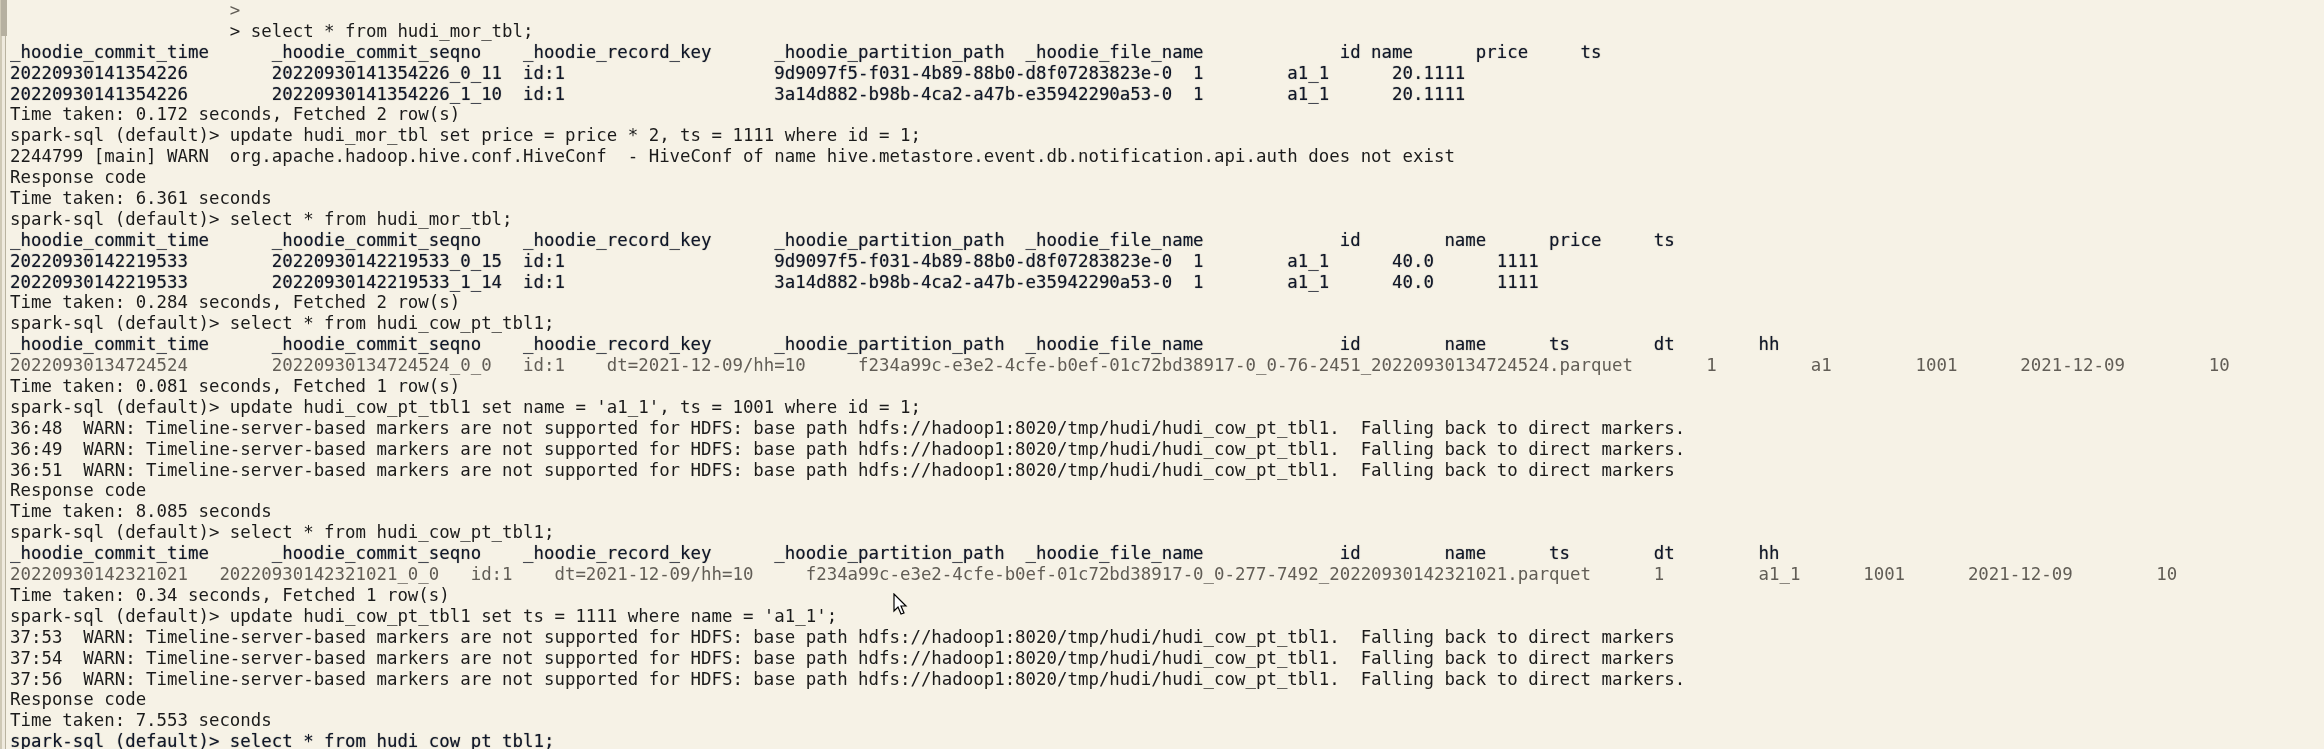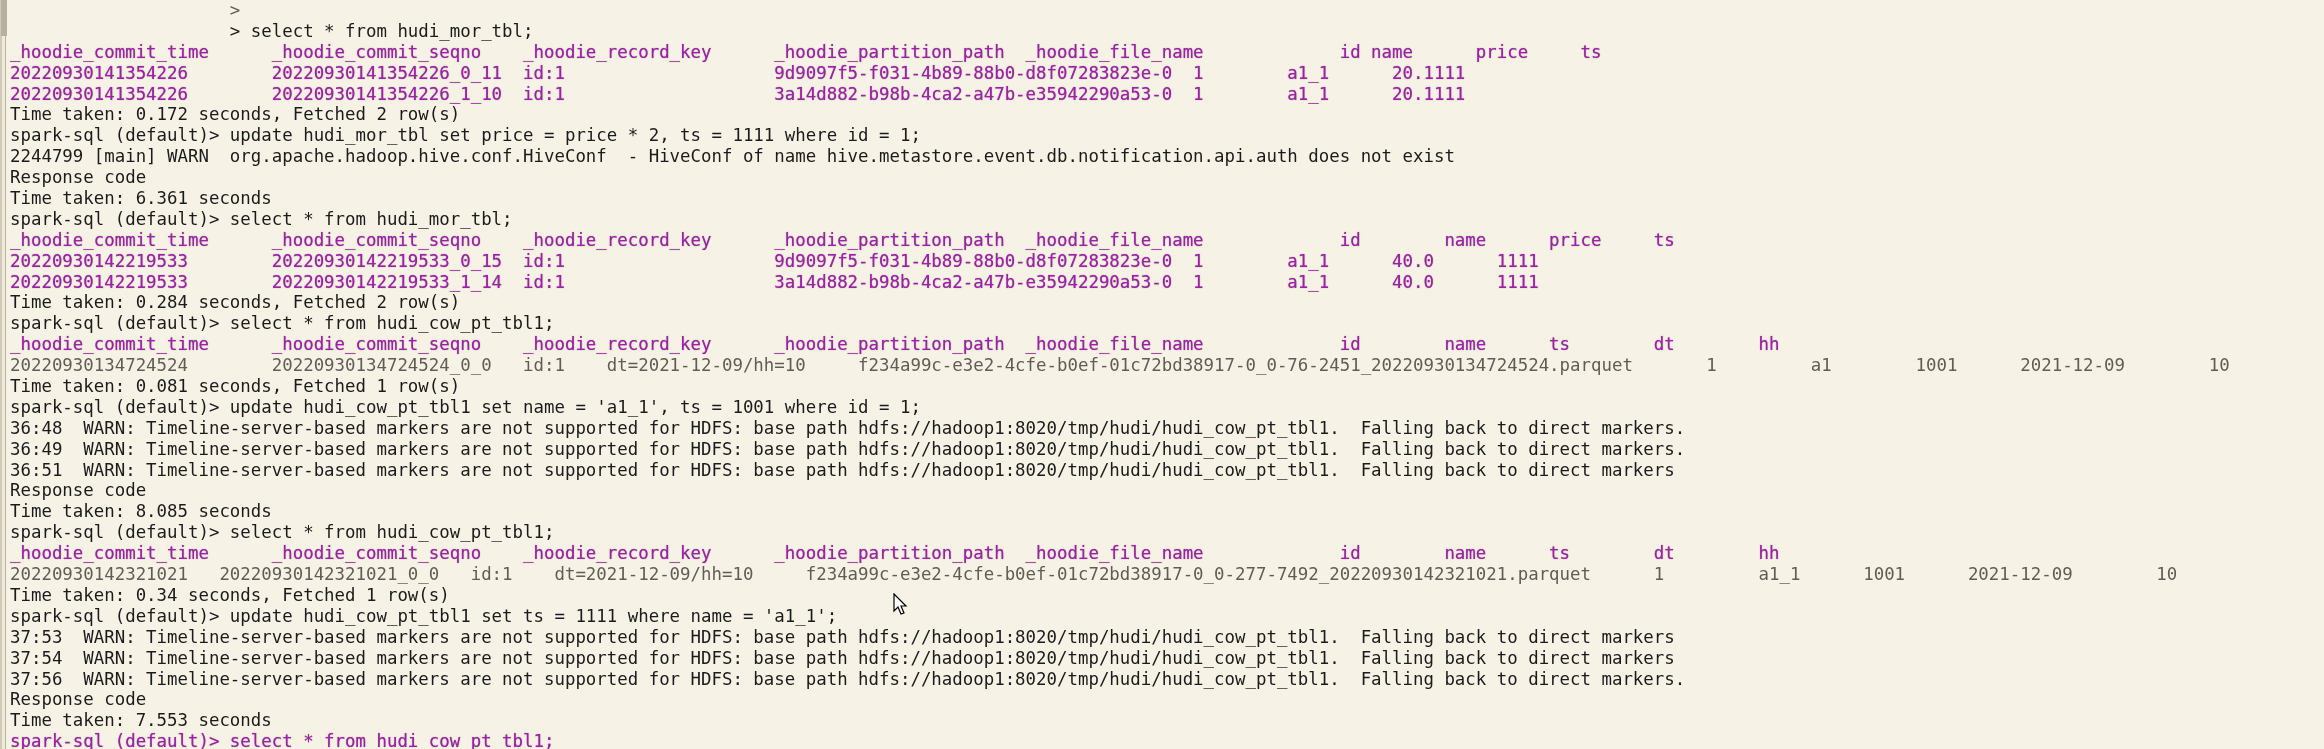--- a/index.html
+++ b/index.html
@@ -38,21 +38,21 @@
     right: 0;
     white-space: pre;
     letter-spacing: 0px;
   }
   .ln {
     height: 20.9px;
     white-space: pre;
     overflow: hidden;
   }
   .ln.faded { color: #55514a; opacity: .92; }
-  .ln.blurry { color: #a21caf; text-shadow: 0 0 1.1px rgba(120,115,100,.9); }
+  .ln.blurry { color: #0f172a; text-shadow: 0 0 1.1px rgba(120,115,100,.9); }
   
   #mouse-pointer {
     position: absolute;
     left: 893px;
     top: 593px;
     width: 16px;
     height: 24px;
     pointer-events: none;
   }
   #mouse-pointer svg { display:block; }

